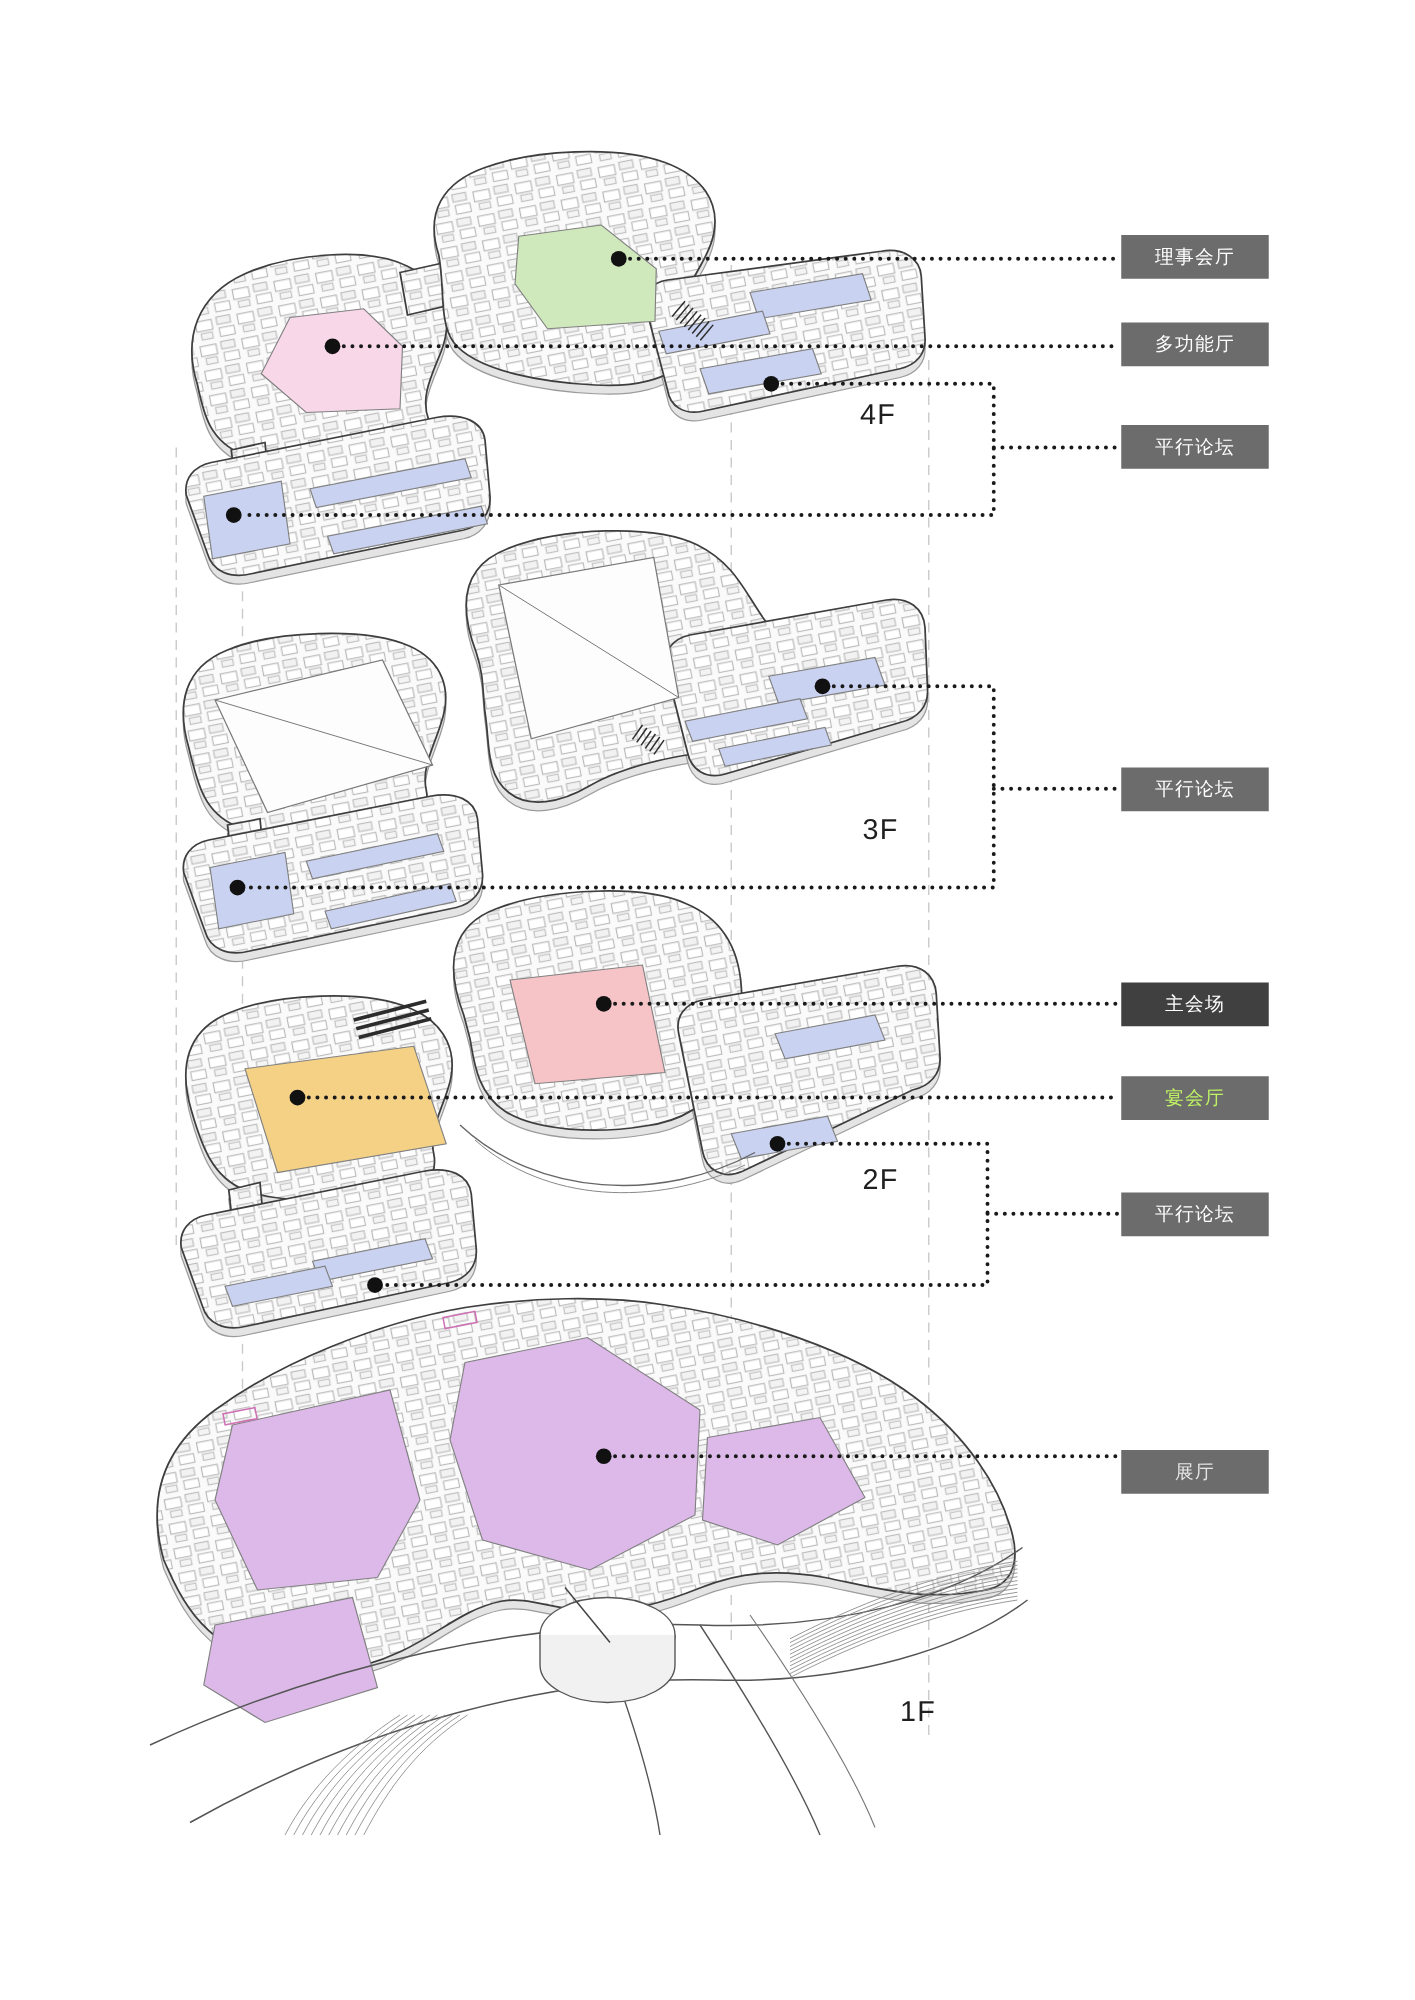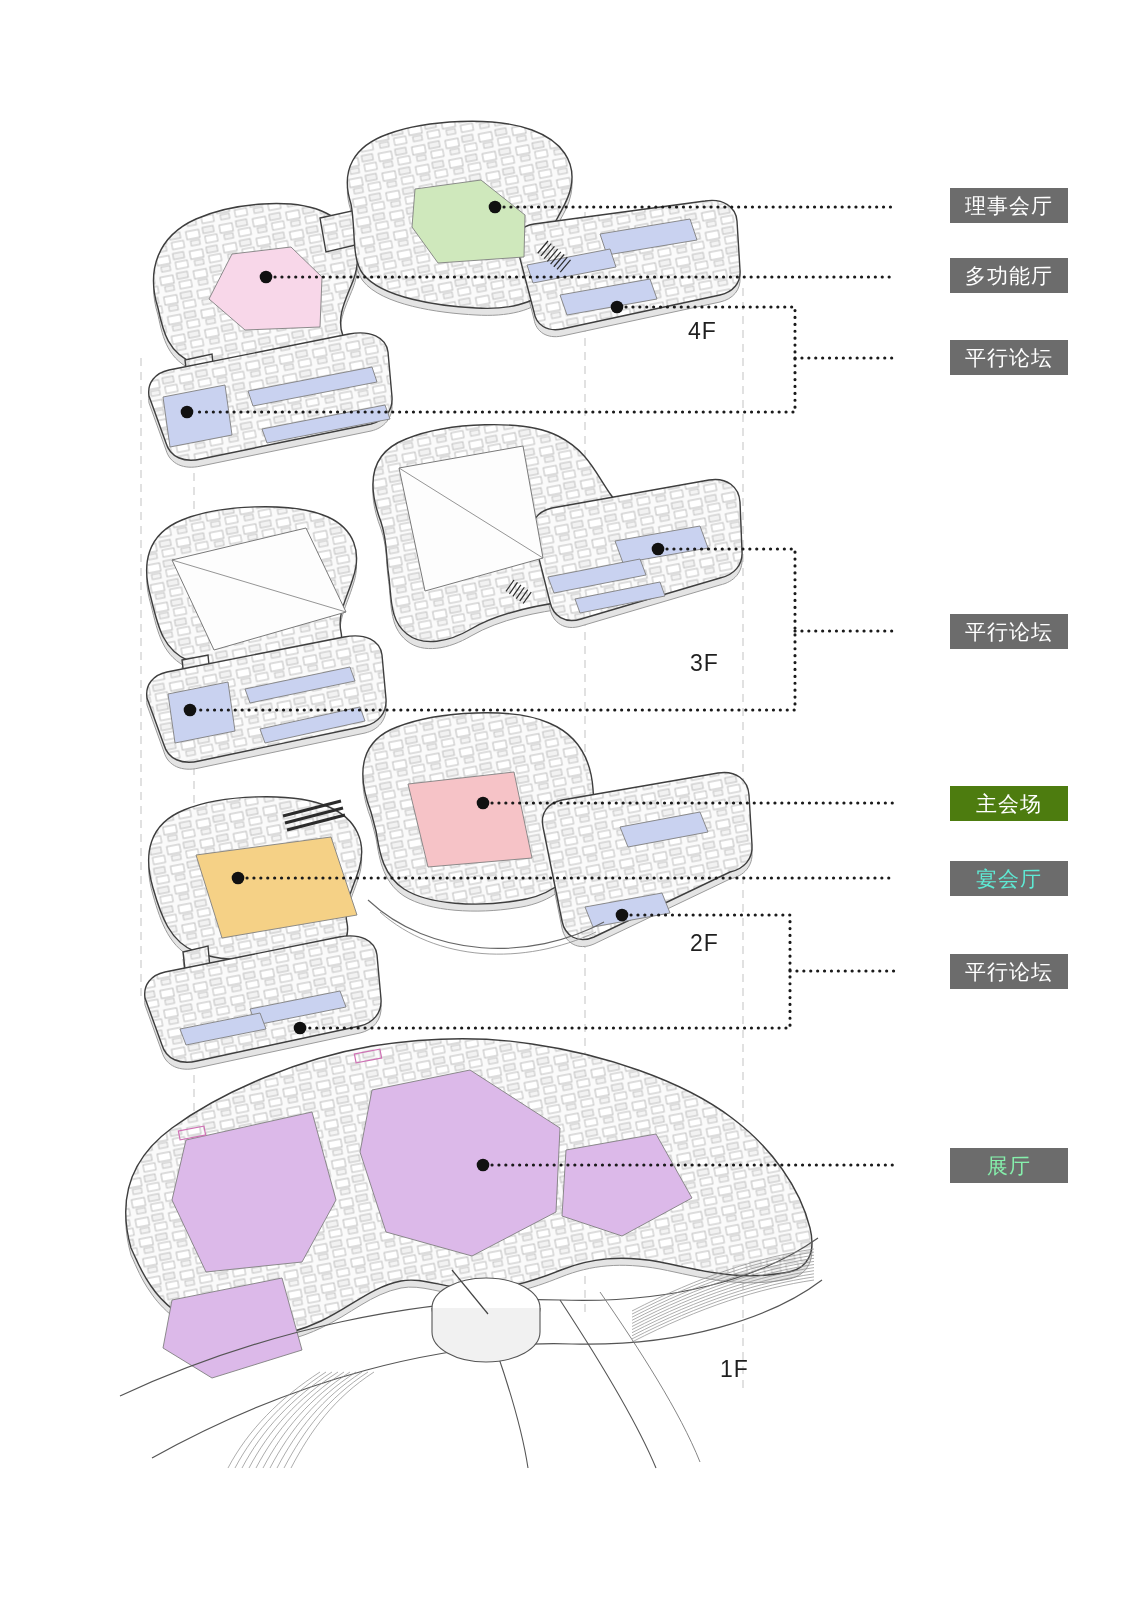--- a/index.html
+++ b/index.html
@@ -1,20 +1,20 @@
 <!DOCTYPE html>
 <html><head>
 <meta charset="utf-8">
 <style>
   html,body{margin:0;padding:0;background:#ffffff;}
   #stage{position:relative;width:1132px;height:1600px;background:#ffffff;overflow:hidden;
          font-family:"Liberation Sans", sans-serif;}
   #art{position:absolute;left:0;top:0;}
-  .legend-label{position:absolute;left:950px;width:118px;height:35px;line-height:35px;
-    text-align:center;font-size:21px;letter-spacing:1px;font-weight:400;}
+  .legend-label{position:absolute;left:897px;width:118px;height:35px;line-height:35px;
+    text-align:center;font-size:15px;letter-spacing:1px;font-weight:400;}
   .lbl0{top:188px}.lbl1{top:258px}.lbl2{top:340px}.lbl3{top:614px}
   .lbl4{top:786px}.lbl5{top:861px}.lbl6{top:954px}.lbl7{top:1148px}
   .floor-label{position:absolute;font-size:23px;color:#1f1f1f;font-weight:500;letter-spacing:1px;}
   .fl0{left:688px;top:318px}.fl1{left:690px;top:650px}.fl2{left:690px;top:930px}.fl3{left:720px;top:1356px}
 </style>
 </head>
 <body>
 
 <div id="stage">
   <svg id="art" width="1132" height="1600" viewBox="0 0 1132 1600">
@@ -172,22 +172,22 @@
       <circle cx="238" cy="878" r="6.3" fill="#111"></circle>
       <circle cx="622" cy="915" r="6.3" fill="#111"></circle>
       <circle cx="300" cy="1028" r="6.3" fill="#111"></circle>
       <circle cx="483" cy="1165" r="6.3" fill="#111"></circle>
     </svg>
 
   <div class="legend-label lbl0" style="background: rgb(108, 108, 108); color: rgb(255, 255, 255);">理事会厅</div>
   <div class="legend-label lbl1" style="background: rgb(108, 108, 108); color: #ffffff;">多功能厅</div>
   <div class="legend-label lbl2" style="background: rgb(108, 108, 108); color: rgb(255, 255, 255);">平行论坛</div>
   <div class="legend-label lbl3" style="background: rgb(108, 108, 108); color: rgb(255, 255, 255);">平行论坛</div>
-  <div class="legend-label lbl4" style="background: #4d7c0f; color: rgb(255, 255, 255);">主会场</div>
-  <div class="legend-label lbl5" style="background: rgb(108, 108, 108); color: #5eead4;">宴会厅</div>
+  <div class="legend-label lbl4" style="background: #404040; color: rgb(255, 255, 255);">主会场</div>
+  <div class="legend-label lbl5" style="background: rgb(108, 108, 108); color: #bef264;">宴会厅</div>
   <div class="legend-label lbl6" style="background: rgb(108, 108, 108); color: rgb(255, 255, 255);">平行论坛</div>
-  <div class="legend-label lbl7" style="background: rgb(108, 108, 108); color: #86efac;">展厅</div>
+  <div class="legend-label lbl7" style="background: rgb(108, 108, 108); color: #e5e5e5; margin-top: 12px;">展厅</div>
 
   <div class="floor-label fl0">4F</div>
   <div class="floor-label fl1">3F</div>
   <div class="floor-label fl2">2F</div>
   <div class="floor-label fl3">1F</div>
 </div>
 
 </body></html>

